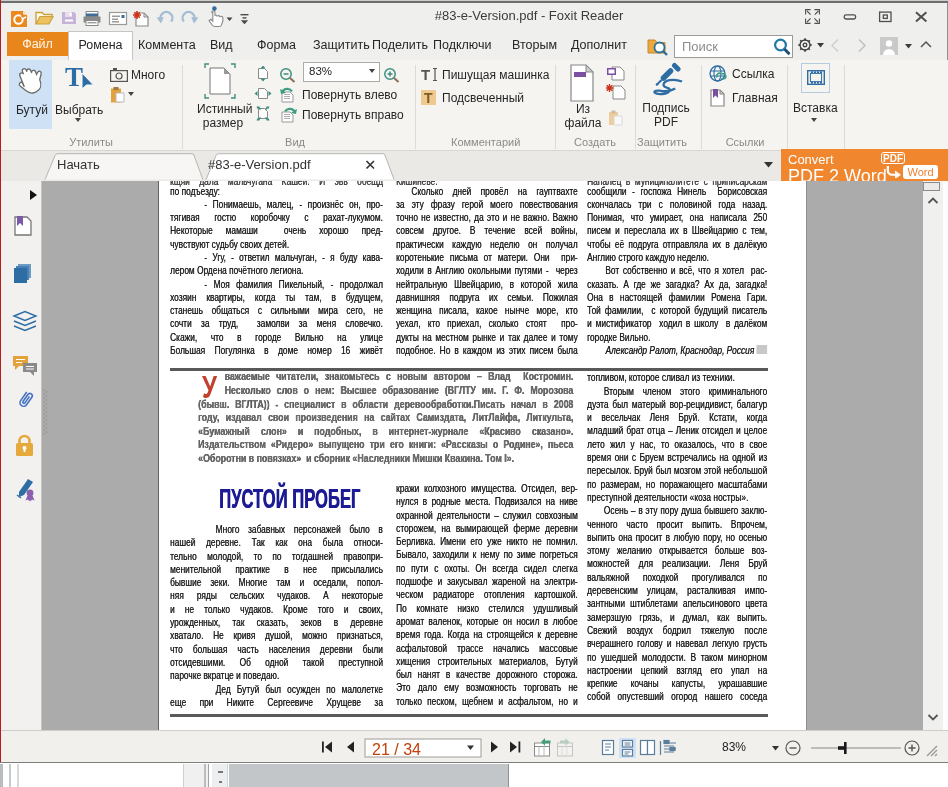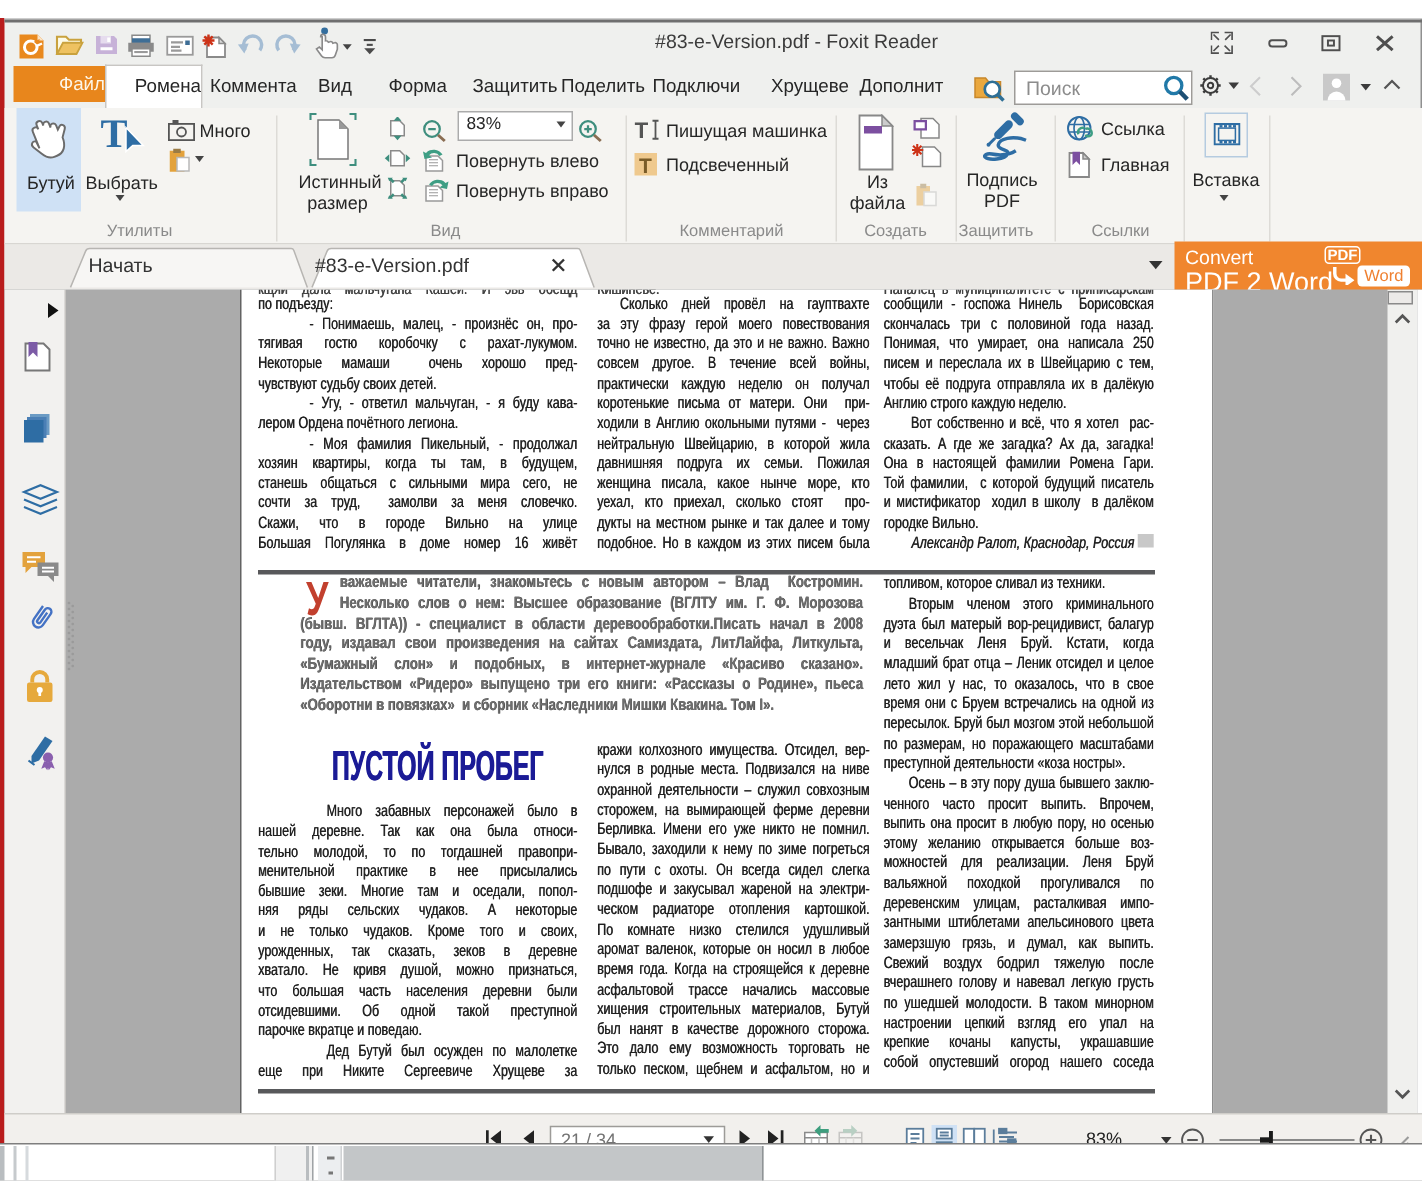--- a/index.html
+++ b/index.html
@@ -1,23 +1,23 @@
 <!DOCTYPE html>
 <html><head><meta charset="utf-8"><style>
 *{margin:0;padding:0;box-sizing:border-box}
 html,body{width:948px;height:787px;overflow:hidden;font-family:"Liberation Sans",sans-serif}
 body{position:relative;background:#fff}
 .abs{position:absolute}
 
-#win{position:absolute;left:0;top:12px;width:948px;height:762px;background:#eff0ee;border-left:3px solid #b91c1c;border-right:1px solid #909090}
+#win{position:absolute;left:0;top:0;width:948px;height:762px;background:#eff0ee;border-left:1px solid #b91c1c;border-right:1px solid #909090}
 #titlebar{position:absolute;left:0;top:0;width:948px;height:30px}
 #title{position:absolute;left:108px;top:8px;width:840px;text-align:center;font-size:13px;color:#3b3b3b}
 
 #tabrow{position:absolute;left:0;top:31px;width:948px;height:29px;font-size:12.5px;color:#262626}
-.rtab{position:absolute;top:0;height:28px;line-height:28px;text-align:right}
+.rtab{position:absolute;top:0;height:28px;line-height:28px;text-align:center}
 #tFile{left:6px;width:61px;background:#e8861c;color:#fdf6e8;height:24px;line-height:24px;top:1px}
 #tHome{left:67px;width:65px;background:#fff;border:1px solid #c8c6c3;border-bottom:none;height:29px;line-height:27px}
 
 #ribbon{position:absolute;left:0;top:60px;width:948px;height:91px;background:#f5f4f1;border-bottom:1px solid #d8d6d2}
 .gsep{position:absolute;top:5px;width:1px;height:84px;background:#dddbd7}
 .glabel{position:absolute;top:76px;font-size:11px;color:#8a8a8a;text-align:center;white-space:nowrap}
 .rlabel{position:absolute;font-size:12px;color:#262626;white-space:nowrap}
 .dd{position:absolute;width:0;height:0;border-left:3.5px solid transparent;border-right:3.5px solid transparent;border-top:4px solid #444}
 
 #doctabs{position:absolute;left:0;top:151px;width:948px;height:30px;background:#ebe9e6}
@@ -113,21 +113,21 @@
   </div>
   <div id="tabrow">
     <div class="rtab" id="tFile">Файл</div>
     <div class="rtab" id="tHome">Ромена</div>
     <div class="rtab" style="left:137px">Коммента</div>
     <div class="rtab" style="left:209px">Вид</div>
     <div class="rtab" style="left:256px">Форма</div>
     <div class="rtab" style="left:312px">Защитить</div>
     <div class="rtab" style="left:371px">Поделить</div>
     <div class="rtab" style="left:432px">Подключи</div>
-    <div class="rtab" style="left:511px">Хрущеве</div>
+    <div class="rtab" style="left:511px">Вторым</div>
     <div class="rtab" style="left:570px">Дополнит</div>
     <svg class="abs" style="left:646px;top:4px" width="22" height="22" viewBox="0 0 22 22">
       <path d="M1 18 V5 h7 l2 2.5 h8 V18 z" fill="#eaa83e" stroke="#c8872a"></path>
       <circle cx="12.5" cy="12.5" r="5" fill="#fff" stroke="#2e6f96" stroke-width="1.8"></circle>
       <path d="M16 16 l4 4" stroke="#2e6f96" stroke-width="2.4"></path>
     </svg>
     <div class="abs" style="left:673px;top:4px;width:119px;height:23px;background:#fff;border:1px solid #9d9b98"></div>
     <div class="abs" style="left:681px;top:8px;font-size:13px;color:#8c8c8c">Поиск</div>
     <svg class="abs" style="left:771px;top:6px" width="20" height="20" viewBox="0 0 20 20">
       <circle cx="8.5" cy="8" r="5.4" fill="none" stroke="#2179a8" stroke-width="2.2"></circle>
@@ -580,21 +580,21 @@
           <path d="M6 8.5 v9.5 M11 8.5 v9.5" stroke="#bbb"></path>
         <path d="M9.5 2.6 l-5.5 0 0-2.6 -4 3.9 4 3.9 0-2.6 5.5 0z" fill="#3e9e7e" transform="translate(8,0)"></path>
       </g>
       <g transform="translate(237,0)" opacity=".5">
         <rect x="1.5" y="5" width="15" height="13" fill="#f4f4f4" stroke="#999"></rect>
         <path d="M1.5 8.5 h15" stroke="#999"></path>
           <path d="M6 8.5 v9.5 M11 8.5 v9.5" stroke="#ccc"></path>
         <path d="M4 2.6 l5.5 0 0-2.6 4 3.9 -4 3.9 0-2.6 -5.5 0z" fill="#7fae9a"></path>
       </g>
     </svg>
-    <div class="abs" style="left:371px;top:10px;font-size:12px;color:#737373">21 / 34</div>
+    <div class="abs" style="left:371px;top:10px;font-size:16px;color:#c2410c">21 / 34</div>
     <svg class="abs" style="left:598px;top:7px" width="80" height="20" viewBox="0 0 80 20">
       <g fill="none" stroke="#5b7d9b" stroke-width="1.2">
         <rect x="3.5" y="2.5" width="11" height="14" fill="#fff"></rect>
           <path d="M6 6 h6 M6 9 h6 M6 12 h4"></path>
       </g>
       <rect x="20" y="0" width="17" height="20" fill="#cfe1f5"></rect>
       <g fill="none" stroke="#5b7d9b" stroke-width="1.2">
         <rect x="23.5" y="2.5" width="10" height="6.5" fill="#fff"></rect>
           <path d="M25.5 5 h6 M25.5 7 h6"></path>
         <rect x="23.5" y="11.5" width="10" height="6.5" fill="#fff"></rect>

